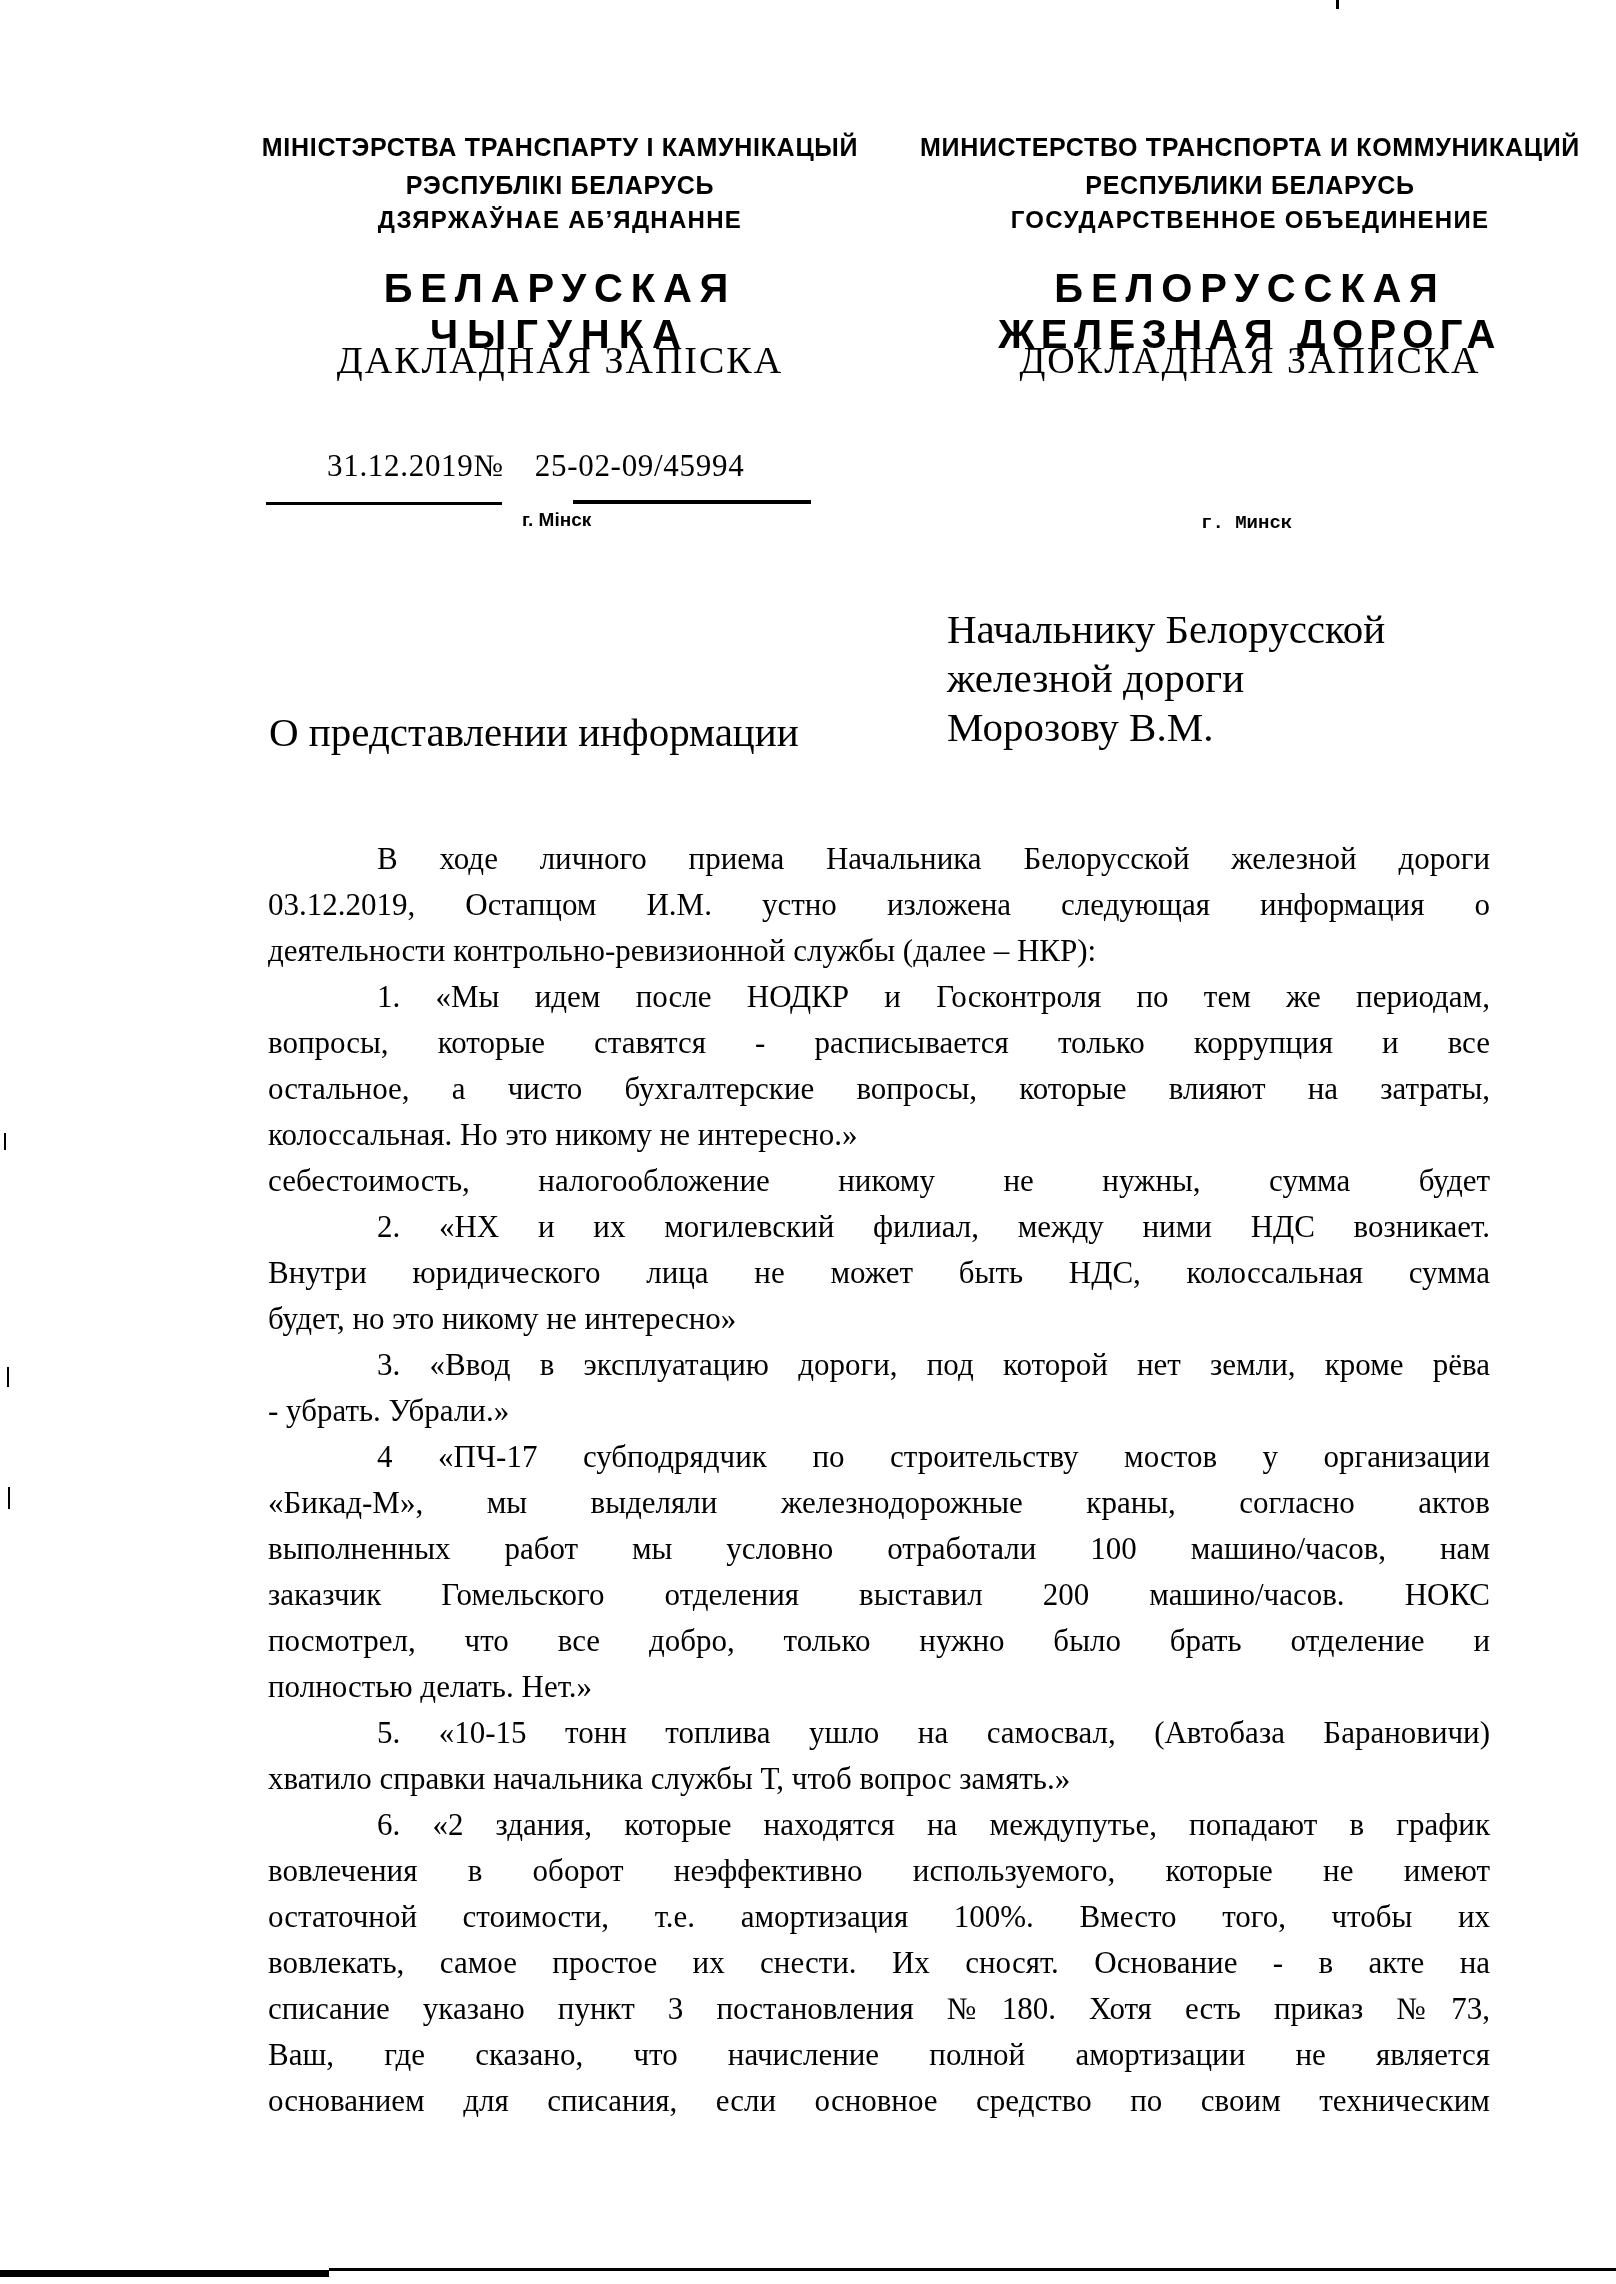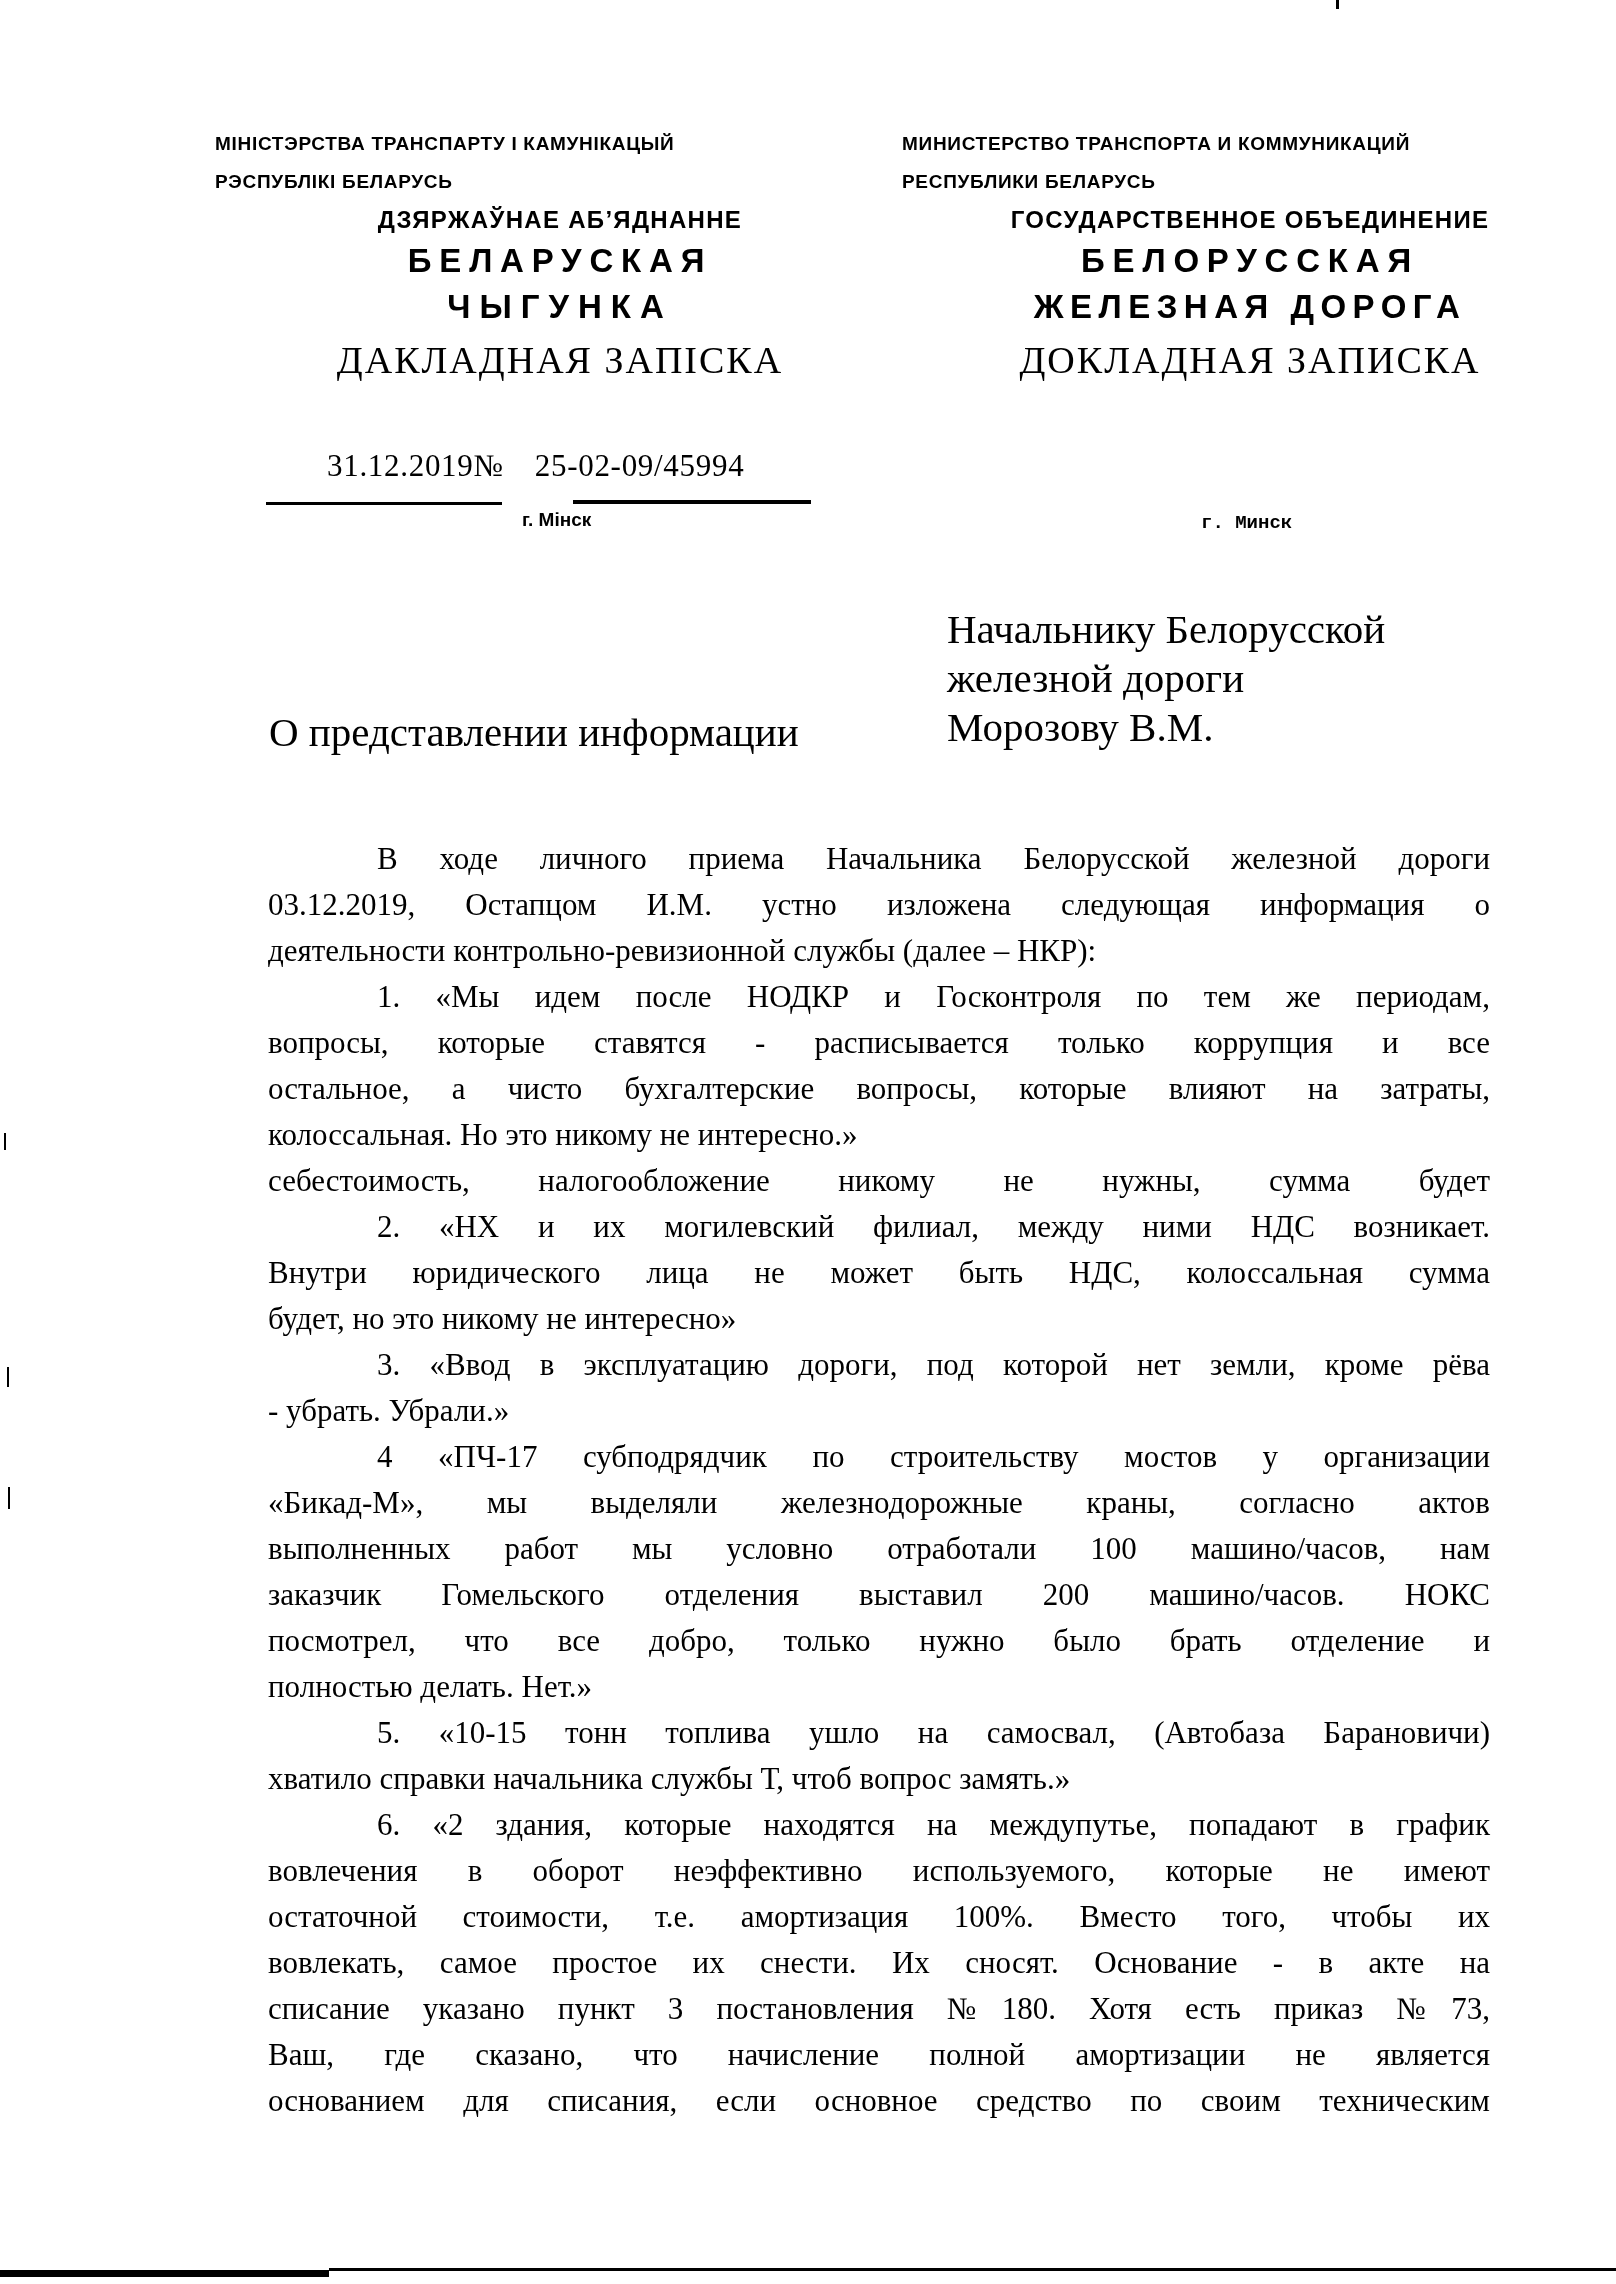--- a/index.html
+++ b/index.html
@@ -8,32 +8,32 @@
     width:1617px;height:2284px;
     background:#ffffff;
     color:#000;
     overflow:hidden;
     font-family:"Liberation Serif", serif;
   }
   .abs{position:absolute;}
   
   .lh-sm{
     font-family:"Liberation Sans", sans-serif;
-    font-weight:bold;font-size:19px;letter-spacing:0.7px;
-    text-align:left;white-space:nowrap;
+    font-weight:bold;font-size:25px;letter-spacing:0.7px;
+    text-align:center;white-space:nowrap;
   }
   .lh-md{
     font-family:"Liberation Sans", sans-serif;
     font-weight:bold;font-size:24px;letter-spacing:1.3px;
     text-align:center;white-space:nowrap;
   }
   .lh-lg{
     font-family:"Liberation Sans", sans-serif;
-    font-weight:bold;font-size:33px;letter-spacing:7.8px;
-    text-align:center;white-space:nowrap;
+    font-weight:bold;font-size:40px;letter-spacing:7.8px;
+    text-align:center;white-space:nowrap;margin-top:24px;
   }
   .lh-doc{
     font-family:"Liberation Serif", serif;
     font-size:38px;letter-spacing:2px;
     text-align:center;white-space:nowrap;
   }
   .col-l{left:215px;width:690px;}
   .col-r{left:902px;width:696px;}
   .city{
     font-family:"Liberation Sans", sans-serif;

